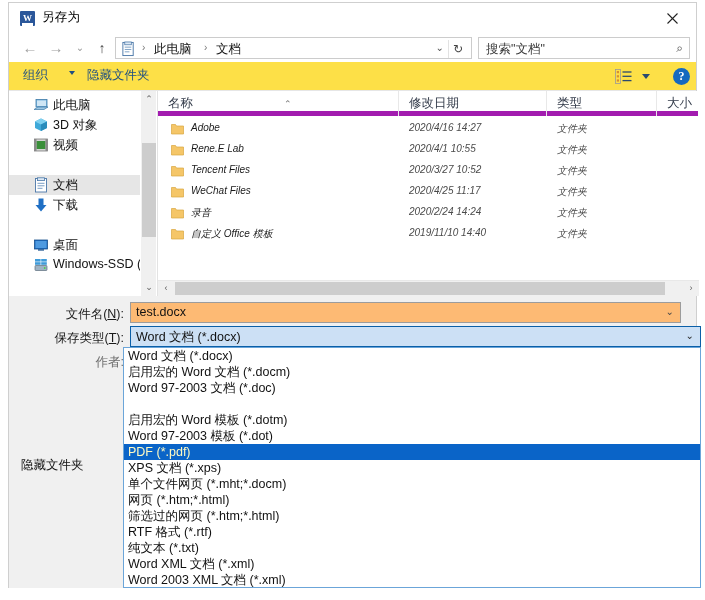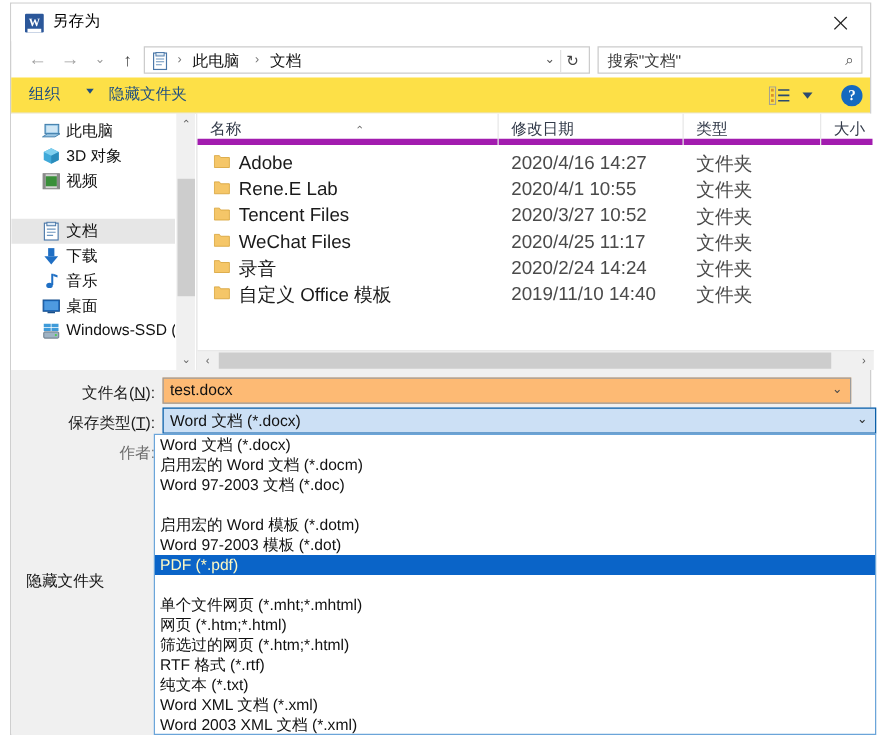--- a/index.html
+++ b/index.html
@@ -226,21 +226,21 @@
   #colh-date { left: 241px; width: 148px; }
   #colh-type { left: 389px; width: 110px; }
   #colh-size { left: 499px; width: 42px; border-right: none; }
   #sort-arrow {
     position: absolute; left: 126px; top: 1px;
     font-size: 9px; color: #717171;
   }
 
   .frow {
     position: absolute; left: 0; width: 100%; height: 21px;
-    font-size: 15px; color: #1a1a1a;
+    font-size: 10px; color: #1a1a1a; font-style: italic;
   }
   .frow .ficon {
     position: absolute; left: 13px; top: 4px;
     width: 13px; height: 12px;
   }
   .frow .fname { position: absolute; left: 33px; top: 3px; }
   .frow .fdate { position: absolute; left: 251px; top: 3px; color: #4a4a4a; }
   .frow .ftype { position: absolute; left: 399px; top: 3px; color: #4a4a4a; }
 
   #hscroll {
@@ -439,28 +439,20 @@
       </div>
 
       <div class="navitem" style="top:104px;">
         <svg class="nicon" viewBox="0 0 16 16">
           <rect x="5.5" y="1.5" width="5" height="6.5" fill="#1f6fc4"></rect>
           <path d="M2.5 8 L13.5 8 L8 14.5 Z" fill="#1f6fc4"></path>
         </svg>
         <span class="nlabel">下载</span>
       </div>
 
-      <div class="navitem" style="top:124px;">
-        <svg class="nicon" viewBox="0 0 16 16">
-          <rect x="8" y="2" width="1.6" height="9" fill="#1f6fc4"></rect>
-          <path d="M9.6 2 L13 3.2 L13 5 L9.6 3.8 Z" fill="#1f6fc4"></path>
-          <ellipse cx="6.6" cy="11.3" rx="2.6" ry="2.1" fill="#1f6fc4"></ellipse>
-        </svg>
-        <span class="nlabel">音乐</span>
-      </div>
 
       <div class="navitem" style="top:144px;">
         <svg class="nicon" viewBox="0 0 16 16">
           <rect x="1.5" y="3" width="13" height="9" fill="#1f6fc4" stroke="#174f8c" stroke-width="0.8"></rect>
           <rect x="2.5" y="4" width="11" height="7" fill="#4e9ae0"></rect>
           <rect x="5" y="12.3" width="6" height="1.3" fill="#174f8c"></rect>
         </svg>
         <span class="nlabel">桌面</span>
       </div>
 
@@ -581,21 +573,22 @@
     <span id="hide-caret">⌃</span>
     <span id="hide-folders">隐藏文件夹</span>
 
     <div id="dropdown">
       <div class="ddrow" style="top:0px;">Word 文档 (*.docx)</div>
       <div class="ddrow" style="top:16px;">启用宏的 Word 文档 (*.docm)</div>
       <div class="ddrow" style="top:32px;">Word 97-2003 文档 (*.doc)</div>
       <div class="ddrow" style="top:64px;">启用宏的 Word 模板 (*.dotm)</div>
       <div class="ddrow" style="top:80px;">Word 97-2003 模板 (*.dot)</div>
       <div class="ddrow sel" style="top:96px;">PDF (*.pdf)</div>
-      <div class="ddrow" style="top:128px;">单个文件网页 (*.mht;*.mhtml)</div>
+      <div class="ddrow" style="top:112px;">XPS 文档 (*.xps)</div>
+      <div class="ddrow" style="top:128px;">单个文件网页 (*.mht;*.docm)</div>
       <div class="ddrow" style="top:144px;">网页 (*.htm;*.html)</div>
       <div class="ddrow" style="top:160px;">筛选过的网页 (*.htm;*.html)</div>
       <div class="ddrow" style="top:176px;">RTF 格式 (*.rtf)</div>
       <div class="ddrow" style="top:192px;">纯文本 (*.txt)</div>
       <div class="ddrow" style="top:208px;">Word XML 文档 (*.xml)</div>
       <div class="ddrow" style="top:224px;">Word 2003 XML 文档 (*.xml)</div>
 
     </div>
 
   </div>

